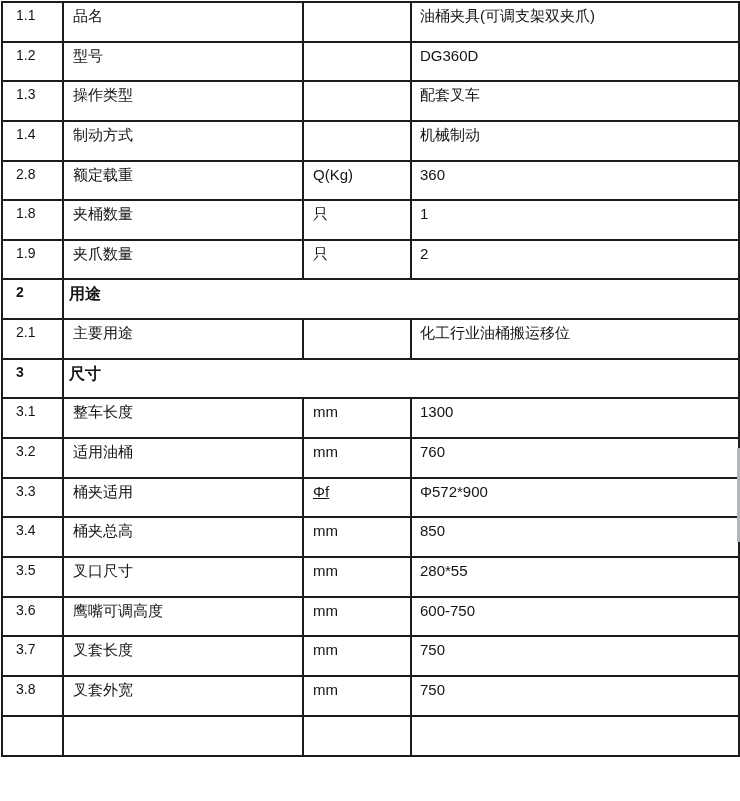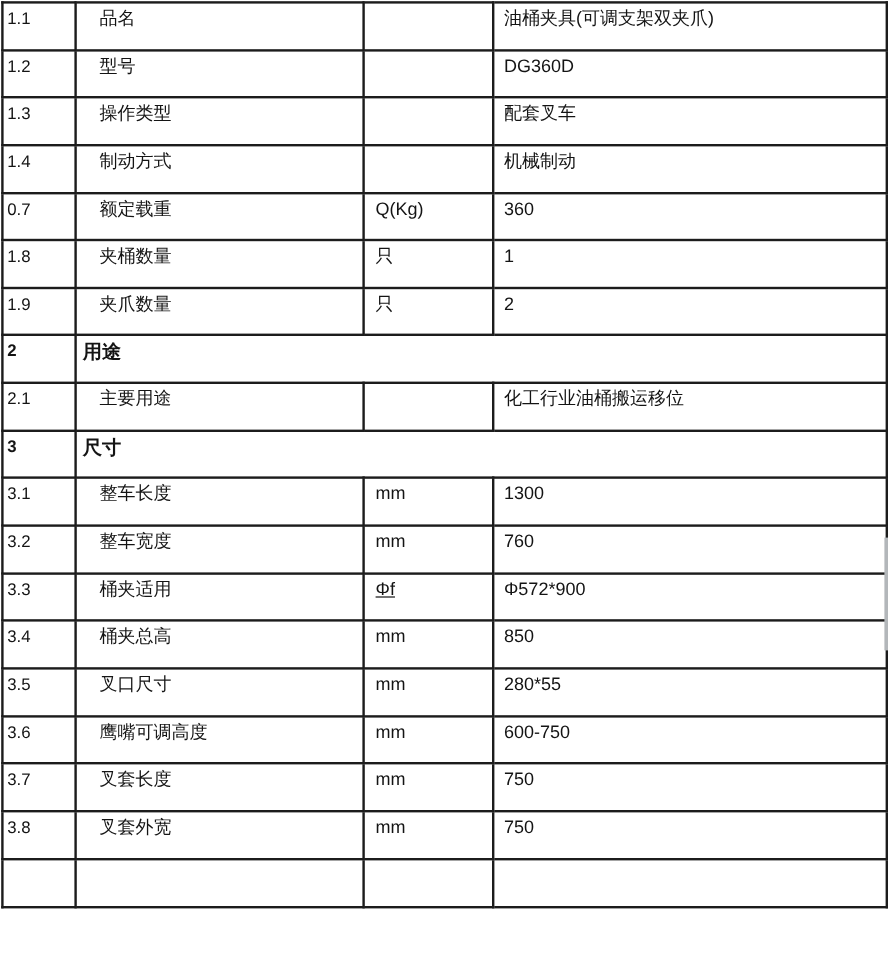--- a/index.html
+++ b/index.html
@@ -29,23 +29,23 @@
     font-size: 15px;
     line-height: 1.25;
     color: #141414;
     overflow: hidden;
     white-space: nowrap;
   }
   tr.row   { height: 39.65px; }
   tr.partial { height: 40px; }
   td.no {
     font-size: 14px;
-    padding-left: 3px;
+    padding-left: 13px;
   }
-  td.label { padding-left: 19px; }
+  td.label { padding-left: 9px; }
   td.unit  { padding-left: 9px; }
   td.value { padding-left: 8px; }
   tr.section td {
     font-weight: bold;
   }
   tr.section td.seclabel {
     font-size: 16px;
     padding-left: 5px;
   }
   span.misspelled {
@@ -93,21 +93,21 @@
         <td class="unit"><span></span></td>
         <td class="value">配套叉车</td>
       </tr>
       <tr class="row">
         <td class="no">1.4</td>
         <td class="label">制动方式</td>
         <td class="unit"><span></span></td>
         <td class="value">机械制动</td>
       </tr>
       <tr class="row">
-        <td class="no">0.7</td>
+        <td class="no">2.8</td>
         <td class="label">额定载重</td>
         <td class="unit"><span>Q(Kg)</span></td>
         <td class="value">360</td>
       </tr>
       <tr class="row">
         <td class="no">1.8</td>
         <td class="label">夹桶数量</td>
         <td class="unit"><span>只</span></td>
         <td class="value">1</td>
       </tr>
@@ -132,21 +132,21 @@
         <td class="seclabel" colspan="3">尺寸</td>
       </tr>
       <tr class="row">
         <td class="no">3.1</td>
         <td class="label">整车长度</td>
         <td class="unit"><span>mm</span></td>
         <td class="value">1300</td>
       </tr>
       <tr class="row">
         <td class="no">3.2</td>
-        <td class="label">整车宽度</td>
+        <td class="label">适用油桶</td>
         <td class="unit"><span>mm</span></td>
         <td class="value">760</td>
       </tr>
       <tr class="row">
         <td class="no">3.3</td>
         <td class="label">桶夹适用</td>
         <td class="unit"><span class="misspelled">Φf</span></td>
         <td class="value">Φ572*900</td>
       </tr>
       <tr class="row">

